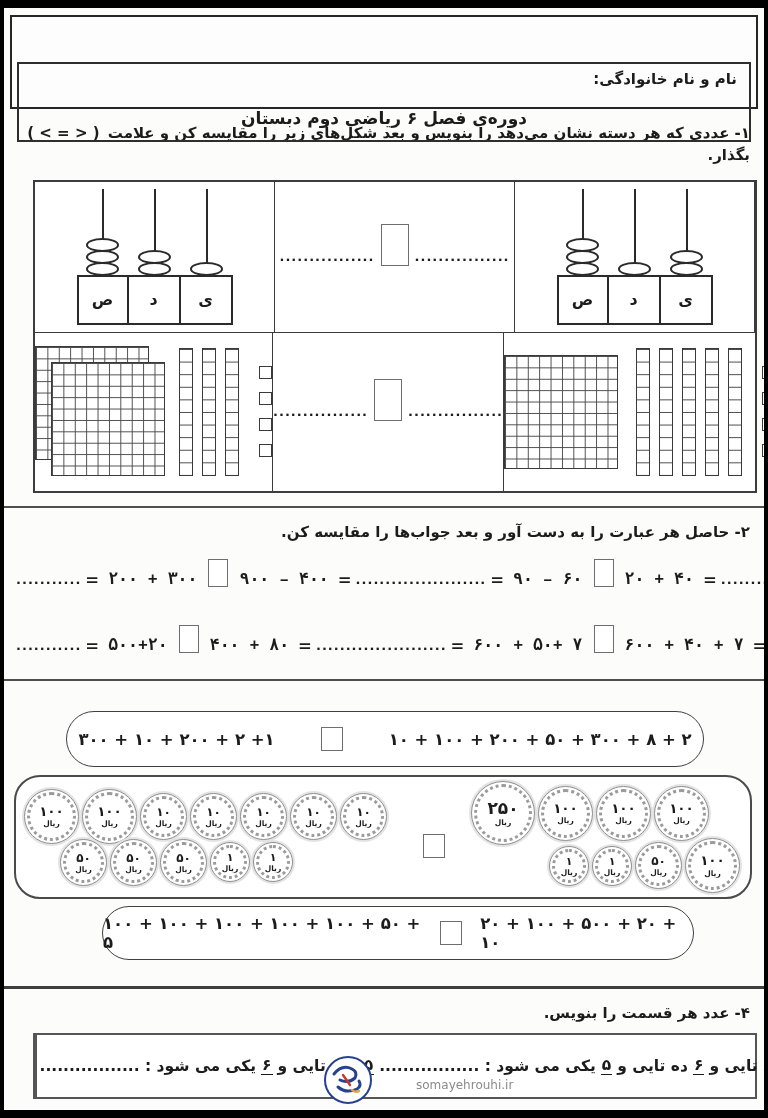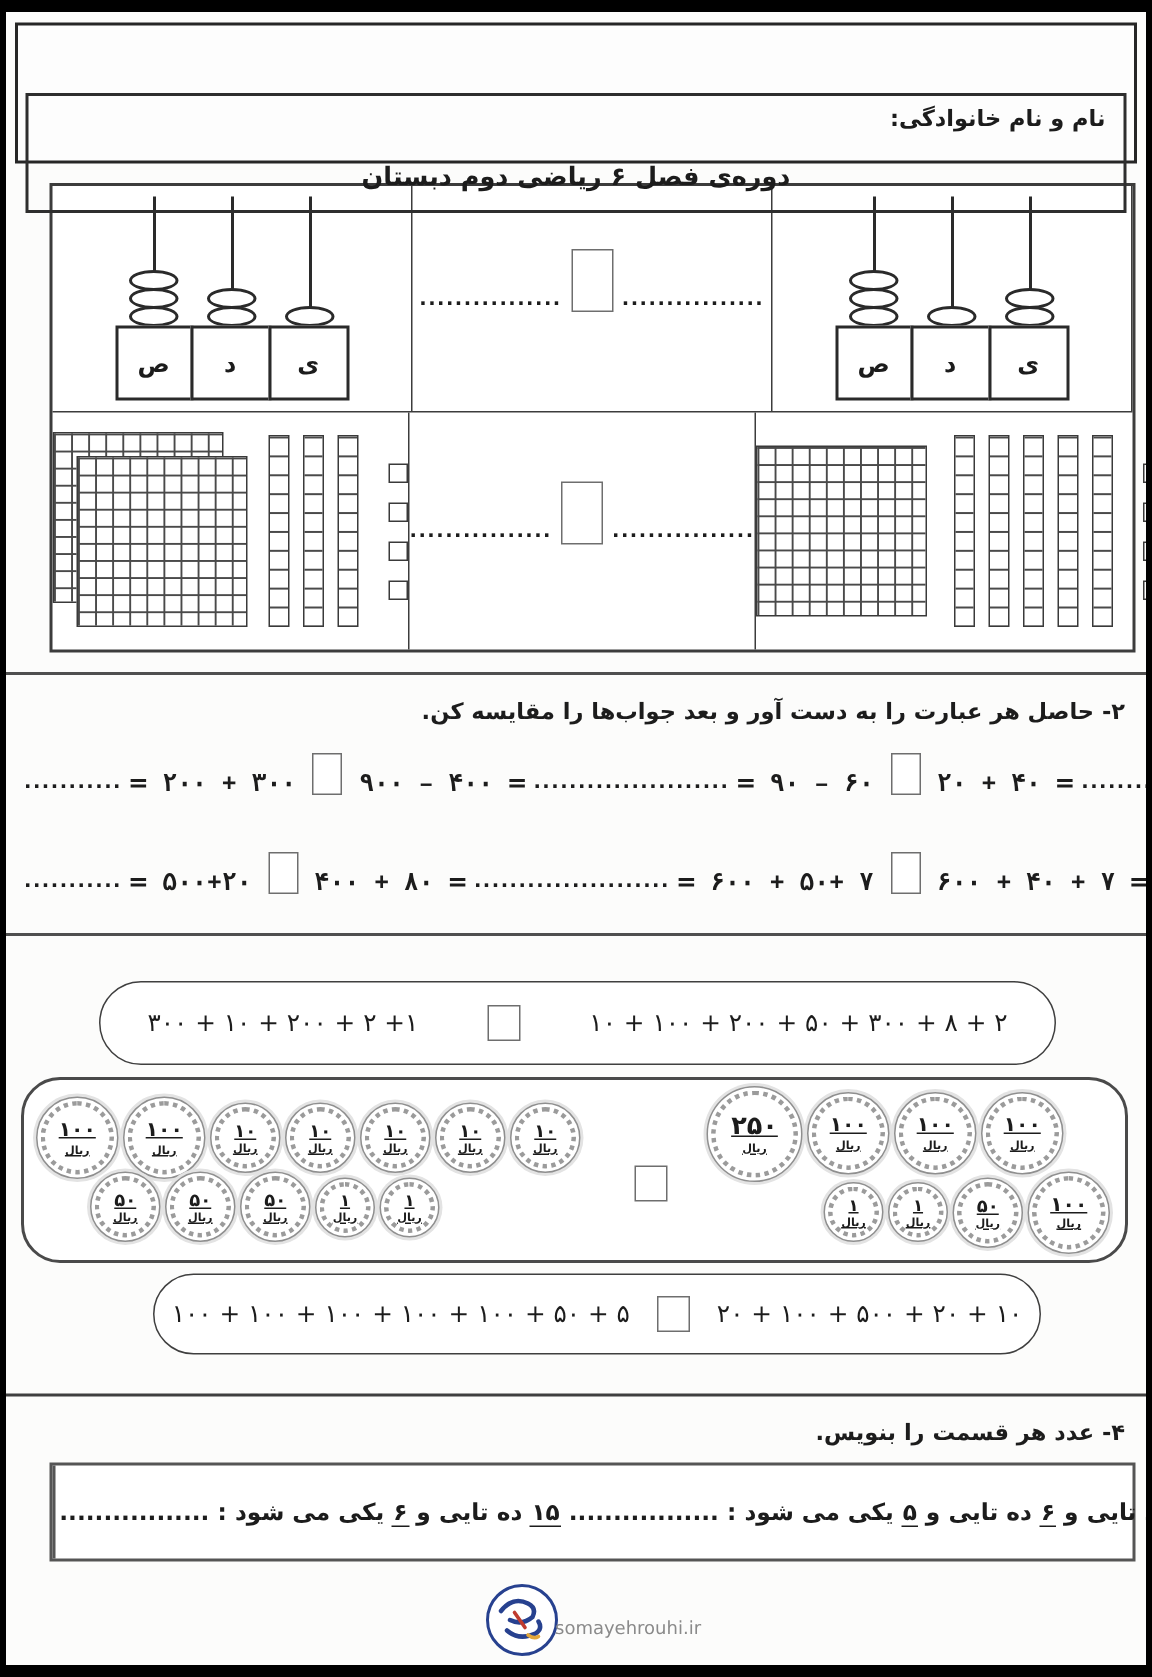--- a/index.html
+++ b/index.html
@@ -95,41 +95,40 @@
   .divider.thick{height:2.5px;background:#3f3f3f;}
   
   .q2-row{display:flex;justify-content:space-around;direction:ltr;margin-top:22px;padding:0 12px;}
   .expr{display:flex;align-items:center;font-weight:bold;font-size:16.5px;white-space:nowrap;}
   .expr .part{direction:ltr;unicode-bidi:isolate;margin:0 5px;font-family:Liberation Mono, monospace;}
   .expr .eq{margin:0 4px;}
   
   .round-box{
     border:1.8px solid #3f3f3f;border-radius:28px;background:#fff;
     display:flex;align-items:center;justify-content:center;
-    font-weight:normal;font-size:16.5px;direction:ltr;box-sizing:border-box;
+    font-weight:bold;font-size:16.5px;direction:ltr;box-sizing:border-box;
   }
   .box1{margin:30px 60px 0 62px;height:56px;gap:46px;}
   .box2{margin:7px 70px 0 98px;height:54px;gap:18px;align-items:center;}
   
   .coins-panel{
     margin:8px 12px 0 10px;height:124px;border:2px solid #4a4a4a;border-radius:26px;
     background:#fff;display:flex;align-items:center;box-sizing:border-box;
     padding:4px 10px 4px 8px;
   }
   .coin-group{display:flex;flex-direction:column;flex:none;}
   .coin-row{display:flex;align-items:center;gap:3px;}
   .cg-left .row2{margin-left:36px;margin-top:-5px;}
   .cg-right .row2{margin-left:78px;margin-top:-7px;}
   .coins-mid{flex:1;display:flex;justify-content:flex-end;align-items:center;padding-right:26px;margin-top:18px;}
   .coin{
     border-radius:50%;background:#fff;border:1.4px solid #8f8f8f;
     display:flex;flex-direction:column;align-items:center;justify-content:center;
     position:relative;box-sizing:border-box;flex:none;
     box-shadow:0 0 0 2px #e3e3e3;
-    text-decoration:underline;
   }
   .coin::before{
     content:"";position:absolute;inset:2px;border-radius:50%;
     border:3px dotted #9b9b9b;
   }
   .coin .cv{font-weight:bold;line-height:1;z-index:1;}
   .coin .cr{font-size:7.5px;font-weight:bold;line-height:1;margin-top:2px;z-index:1;}
   .c-xl{width:64px;height:64px;} .c-xl .cv{font-size:17px;}
   .c-lg{width:55px;height:55px;} .c-lg .cv{font-size:13.5px;}
   .c-md{width:47px;height:47px;text-align:right;} .c-md .cv{font-size:12px;}
@@ -149,35 +148,40 @@
   .q4cell span{margin:0 2.5px;}
   .u{border-bottom:1.8px solid #1c1c1c;padding:0 1px;}
   
   .wm-logo{
     position:absolute;left:320px;top:1048px;width:48px;height:48px;border-radius:50%;
     background:#fff;border:2.5px solid #27418f;box-sizing:border-box;z-index:5;
     display:flex;align-items:center;justify-content:center;overflow:hidden;
   }
   .wm-site{
     position:absolute;left:366px;top:1070px;font-size:12px;color:#8a8a8a;z-index:5;
-    font-weight:normal;direction:ltr;
+    font-weight:normal;direction:ltr;padding-left:46px;
   }
 </style>
 </head>
 <body>
 
 <div class="page">
 
   <div class="frame">
     <div class="frame-inner">
       <div class="name-row">نام و نام خانوادگی:</div>
       <div class="sheet-title">دوره‌ی فصل ۶ ریاضی دوم دبستان</div>
     </div>
   </div>
 
+  <div class="qheading">
+    <span>۱- عددی که هر دسته نشان می‌دهد را بنویس و بعد شکل‌های زیر را مقایسه کن و علامت</span>
+    <span class="sym-ltr">( &lt; = &gt; )</span>
+    <span>بگذار.</span>
+  </div>
 
   <div class="q1-table">
 
     <div class="qrow qrow1">
       <div class="qcell">
         <div class="abacus">
           <div class="acol">
             <div class="rod"></div>
             <div class="bead"></div>
             <div class="bead"></div>

